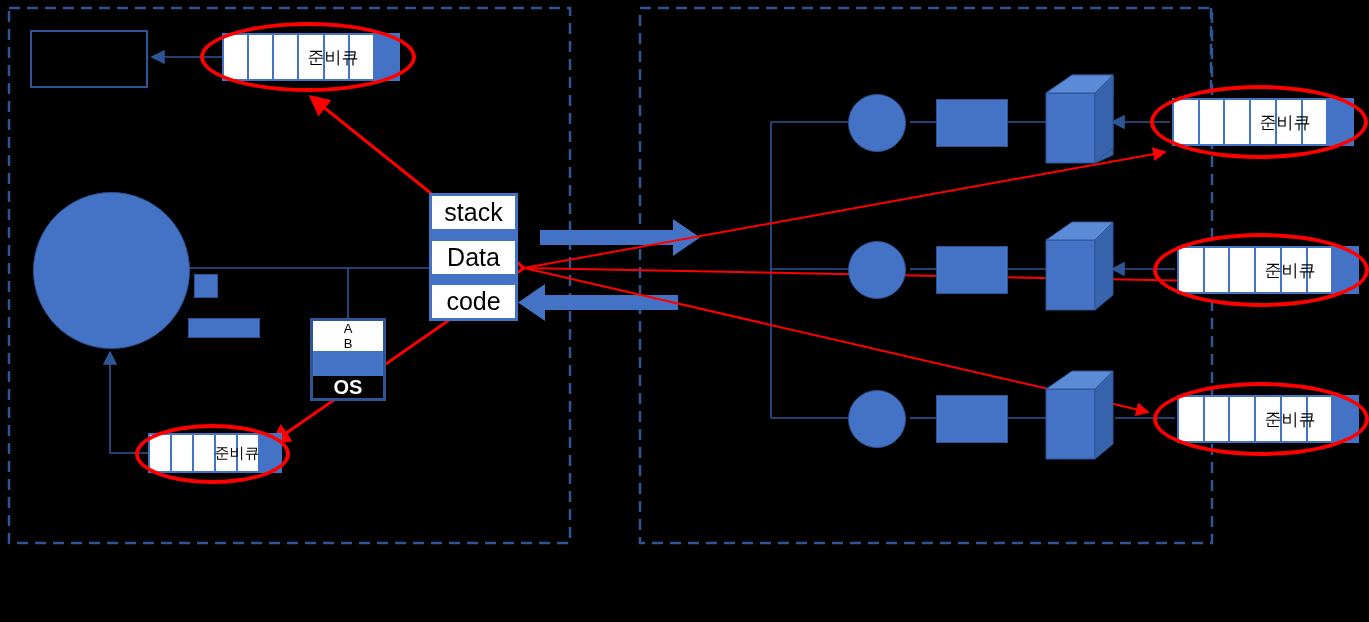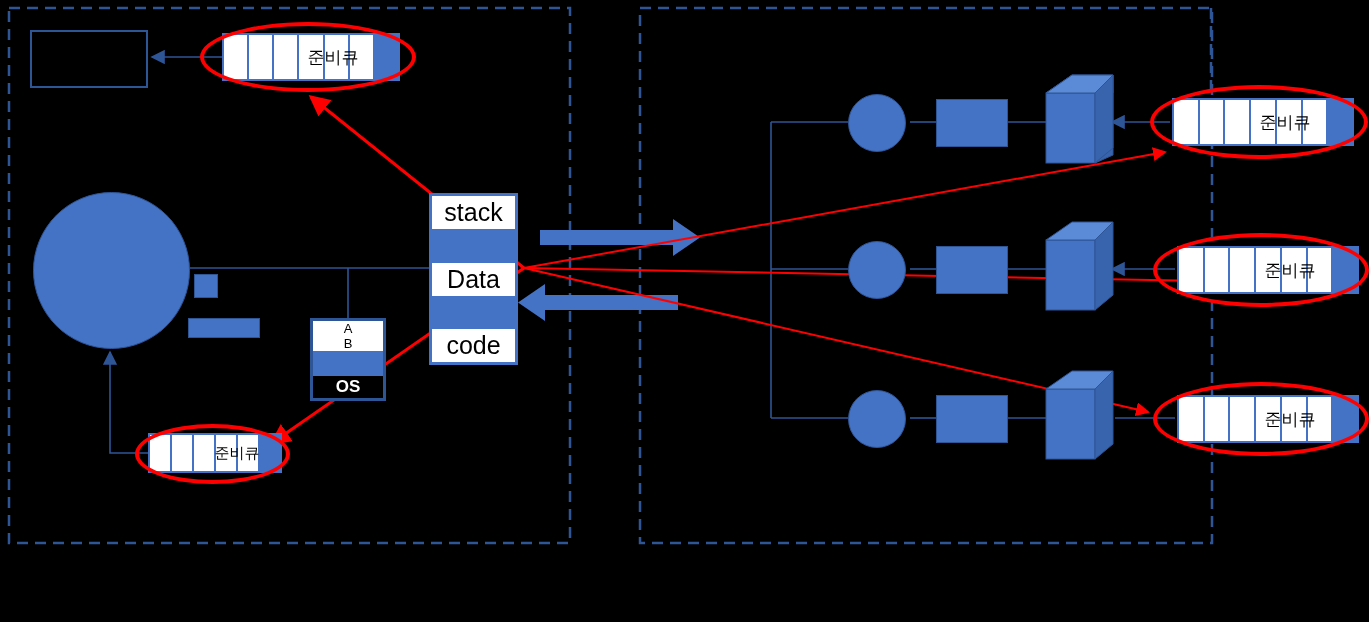--- a/index.html
+++ b/index.html
@@ -96,21 +96,21 @@
     font-size: 13px;
     height: 15px;
     display: flex;
     align-items: center;
     justify-content: center;
   }
   .osblock .spacer { flex: 1 1 auto; }
   .osblock .osrow {
     background: #000000;
     color: #FFFFFF;
-    font-size: 17px;
+    font-size: 20px;
     font-weight: bold;
     height: 22px;
     display: flex;
     align-items: center;
     justify-content: center;
   }
 
   .plainbox {
     position: absolute;
     border: 2px solid #2E5596;
@@ -231,21 +231,21 @@
     <div class="cell"></div>
     <div class="cell"></div>
     <div class="cell"></div>
     <div class="cell"></div>
     <div class="cell"></div>
     <div class="cell fill"></div>
     <div class="qlabel small">준비큐</div>
   </div>
   <div class="ellipse-hl" style="left:135px; top:424px; width:155px; height:60px;"></div>
 
-  <div class="memblock" style="left:429px; top:193px; width:89px; height:172px;">
+  <div class="memblock" style="left:429px; top:193px; width:89px; height:128px;">
     <div class="row">stack</div>
     <div class="row">Data</div>
     <div class="row">code</div>
   </div>
 
   <div class="osblock" style="left:310px; top:318px; width:76px; height:83px;">
     <div class="orow">A</div>
     <div class="orow">B</div>
     <div class="spacer"></div>
     <div class="osrow">OS</div>

